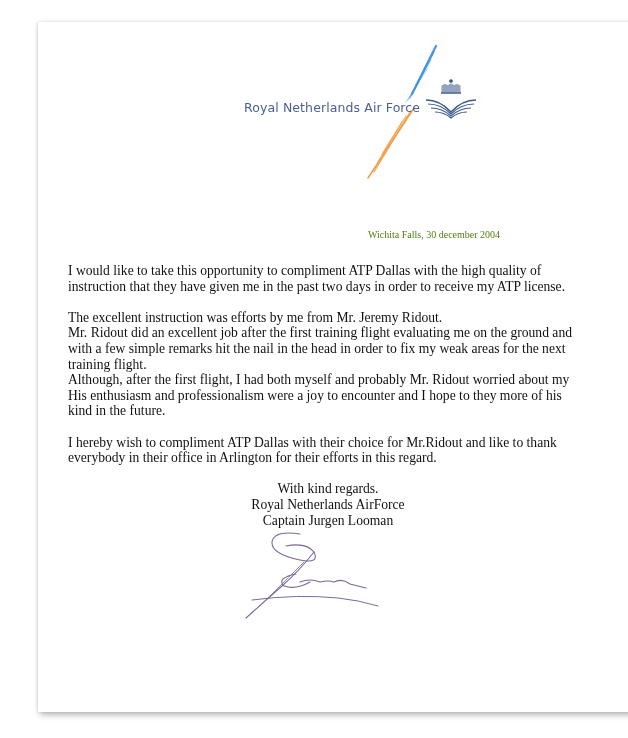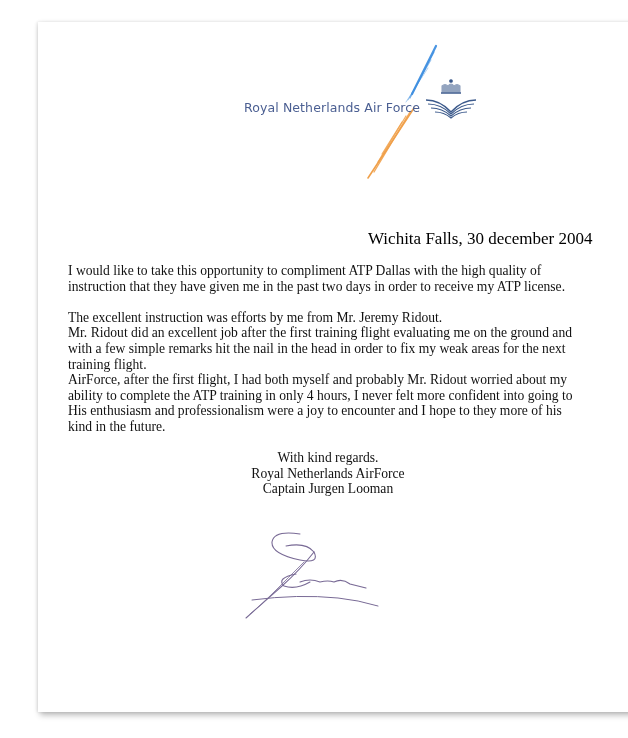--- a/index.html
+++ b/index.html
@@ -23,21 +23,21 @@
     font-family: "DejaVu Sans", sans-serif;
     font-size: 12.5px;
     color: #4b5f92;
     letter-spacing: 0.1px;
     white-space: nowrap;
   }
   .logo-graphic { position: absolute; left: 0; top: 0; }
   .date {
     position: absolute;
     left: 330px; top: 207px;
-    font-size: 17px; color: #000000;
+    font-size: 10px; color: #4d7c0f;
     white-space: nowrap;
   }
   .body-text {
     position: absolute;
     left: 30px; top: 241px;
     width: 520px;
     font-size: 13.6px;
     line-height: 15.6px;
     color: #111;
   }
@@ -85,26 +85,29 @@
     <p>
       <span class="line">I would like to take this opportunity to compliment ATP Dallas with the high quality of</span>
       <span class="line">instruction that they have given me in the past two days in order to receive my ATP license.</span>
     </p>
 
     <p>
       <span class="line">The excellent instruction was efforts by me from Mr. Jeremy Ridout.</span>
       <span class="line">Mr. Ridout did an excellent job after the first training flight evaluating me on the ground and</span>
       <span class="line">with a few simple remarks hit the nail in the head in order to fix my weak areas for the next</span>
       <span class="line">training flight.</span>
-      <span class="line">AirForce, after the first flight, I had both myself and probably Mr. Ridout worried about my</span>
-      <span class="line">ability to complete the ATP training in only 4 hours, I never felt more confident into going to</span>
+      <span class="line">Although, after the first flight, I had both myself and probably Mr. Ridout worried about my</span>
       <span class="line">His enthusiasm and professionalism were a joy to encounter and I hope to they more of his</span>
       <span class="line">kind in the future.</span>
     </p>
 
+    <p>
+      <span class="line">I hereby wish to compliment ATP Dallas with their choice for Mr.Ridout and like to thank</span>
+      <span class="line">everybody in their office in Arlington for their efforts in this regard.</span>
+    </p>
 
     <p class="closing">
       <span class="line">With kind regards.</span>
       <span class="line">Royal Netherlands AirForce</span>
       <span class="line">Captain Jurgen Looman</span>
     </p>
   </div>
 
   <svg class="signature" width="555" height="690">
     <g fill="none" stroke="#6a5a8a" stroke-width="1.1" stroke-linecap="round" opacity="0.9">

